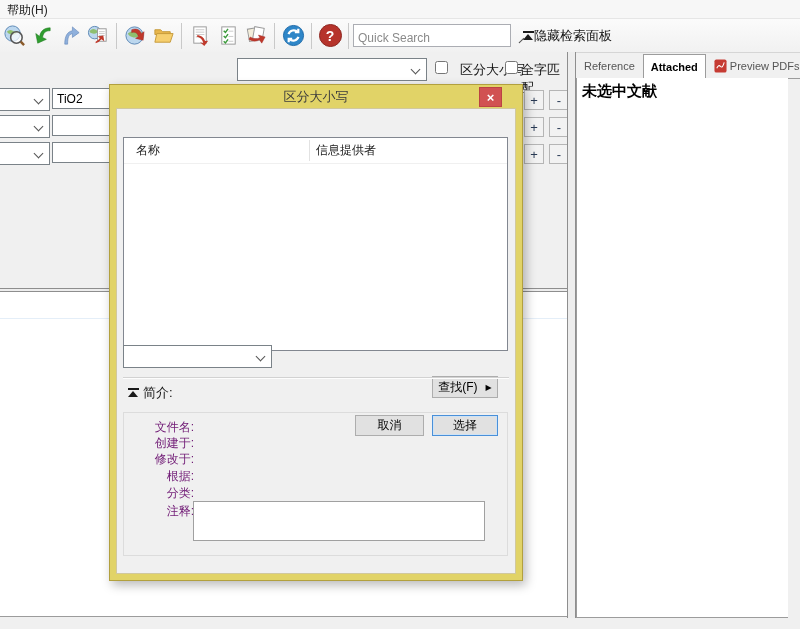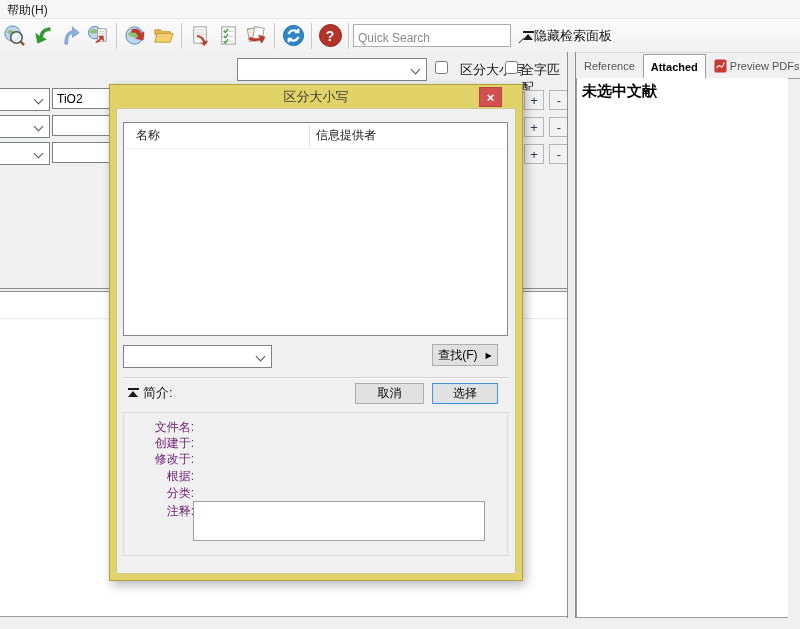--- a/index.html
+++ b/index.html
@@ -72,30 +72,30 @@
   
   #dialog{position:absolute;left:109px;top:84px;width:414px;height:497px;background:#e1d367;
     border:1px solid #b2a03e;box-sizing:border-box;box-shadow:3px 4px 10px rgba(0,0,0,0.28);}
   #dlg-titlebar{position:absolute;left:0;top:0;width:100%;height:24px;display:flex;
     align-items:center;justify-content:center;font-size:13px;color:#3c3c3c;}
   #dlg-close{position:absolute;right:20px;top:2px;width:23px;height:20px;background:#d15151;
     border:1px solid #bb4343;color:#fff;font-size:13px;font-weight:bold;display:flex;
     align-items:center;justify-content:center;box-sizing:border-box;}
   #dlg-content{position:absolute;left:6px;top:23px;right:6px;bottom:6px;background:#f0f0f0;
     box-shadow:inset 0 0 0 1px rgba(170,150,55,0.45);}
-  #dlg-list{position:absolute;left:7px;top:14px;width:385px;height:214px;background:#fff;
+  #dlg-list{position:absolute;left:7px;top:29px;width:385px;height:214px;background:#fff;
     border:1px solid #828790;box-sizing:border-box;}
   #dlg-list .col-hdr{position:absolute;top:0;height:25px;font-size:12px;color:#222;
     display:flex;align-items:center;}
   #dlg-list .col-div{position:absolute;left:185px;top:2px;width:1px;height:21px;background:#e2e2e2;}
   #dlg-list .hdr-bottom{position:absolute;left:0;top:25px;width:100%;height:1px;background:#f0f0f0;}
   #dlg-combo{left:7px;top:237px;width:147px;height:21px;}
   .dlg-btn{position:absolute;background:#e1e1e1;border:1px solid #adadad;font-size:12px;
     color:#000;display:flex;align-items:center;justify-content:center;box-sizing:border-box;
-    font-family:inherit;}
+    font-family:inherit;margin-top:32px;}
   #find-btn{left:316px;top:236px;width:66px;height:22px;gap:8px;}
   #find-btn .arrow{font-size:8px;color:#000;}
   #dlg-sep{position:absolute;left:7px;top:269px;width:386px;height:1px;background:#d2d2d2;
     border-bottom:1px solid #fdfdfd;}
   #summary-row{position:absolute;left:12px;top:276px;display:flex;align-items:center;gap:4px;
     font-size:13px;color:#111;}
   #cancel-btn{left:239px;top:275px;width:69px;height:21px;}
   #select-btn{left:316px;top:275px;width:66px;height:21px;border:1px solid #4a90d9;
     box-shadow:inset 0 0 0 1px #cfe3f5;}
   #dlg-group{position:absolute;left:7px;top:304px;width:385px;height:144px;

